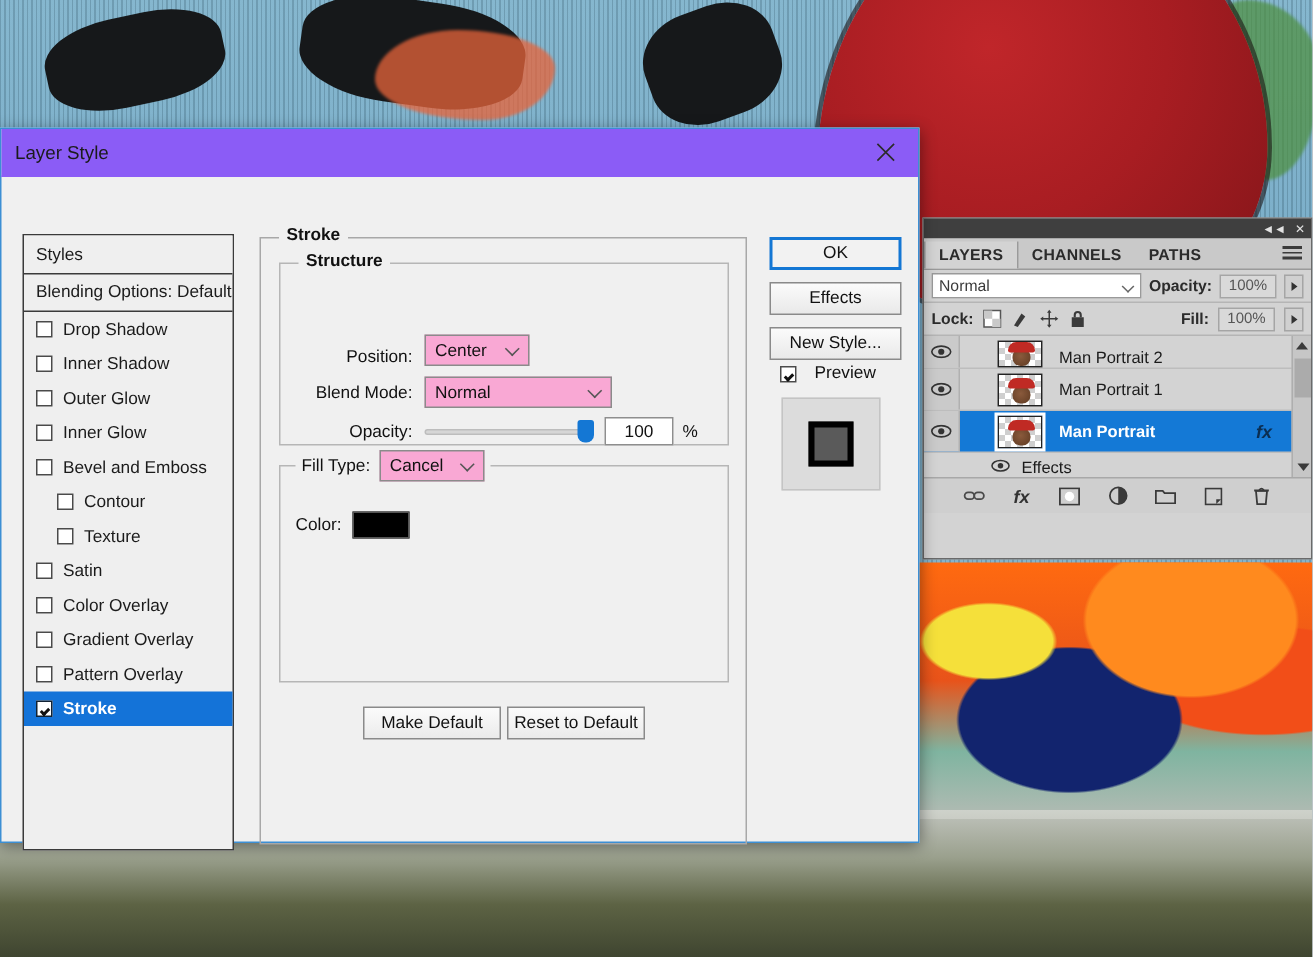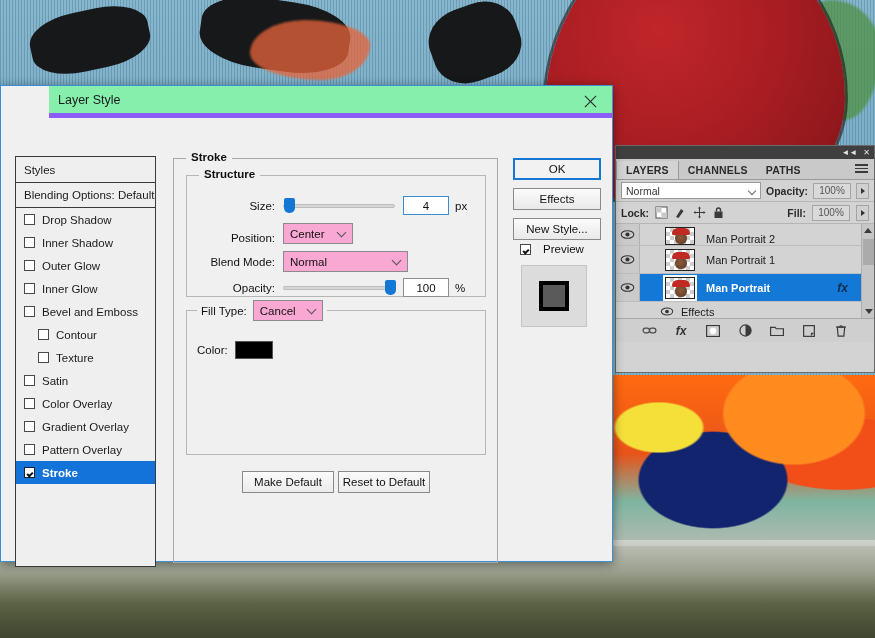--- a/index.html
+++ b/index.html
@@ -59,25 +59,24 @@
 
   
   #dialog {
     position: absolute; left: 0; top: 85px;
     width: 613px; height: 477px;
     background: #f0f0f0;
     border: 1px solid #3c8fd4;
     box-shadow: 0 2px 10px rgba(0,0,0,.45);
   }
   .titlebar {
-    height: 32px; background: #86efac;
+    height: 32px; background: #8b5cf6;
     display: flex; align-items: center;
     padding-left: 9px;
-    border-bottom: 5px solid #8b5cf6;
-    margin-left: 48px;
+    border-bottom: 1px solid #8b5cf6;
   }
   .titlebar .ttl { font-size: 12.5px; color: #1b1b1b; }
   .close-x {
     position: absolute; right: 0; top: 0;
     width: 44px; height: 31px;
     display: flex; align-items: center; justify-content: center;
     cursor: pointer;
   }
   .close-x svg { display: block; }
 
@@ -589,28 +588,20 @@
           <span>Stroke</span>
         </div>
       </div>
 
       <div class="panel-stroke">
         <div class="grp-label">Stroke</div>
 
         <div class="grp-structure">
           <div class="grp-label">Structure</div>
 
-          <div class="frow" style="left:0;top:20px;width:100%;">
-            <div class="flabel" style="width:88px;">Size:</div>
-            <div class="slider" style="width:112px;margin-left:8px;">
-              <div class="knob" style="left:0px;"></div>
-            </div>
-            <div class="numbox" style="margin-left:8px;">4</div>
-            <span class="unit">px</span>
-          </div>
 
           <div class="frow" style="left:0;top:47px;width:100%;align-items:flex-end;">
             <div class="flabel" style="width:88px;">Position:</div>
             <div class="combo" style="width:70px;margin-left:8px;">
               <span>Center</span>
               <span class="chev"></span>
             </div>
           </div>
 
           <div class="frow" style="left:0;top:75px;width:100%;">

